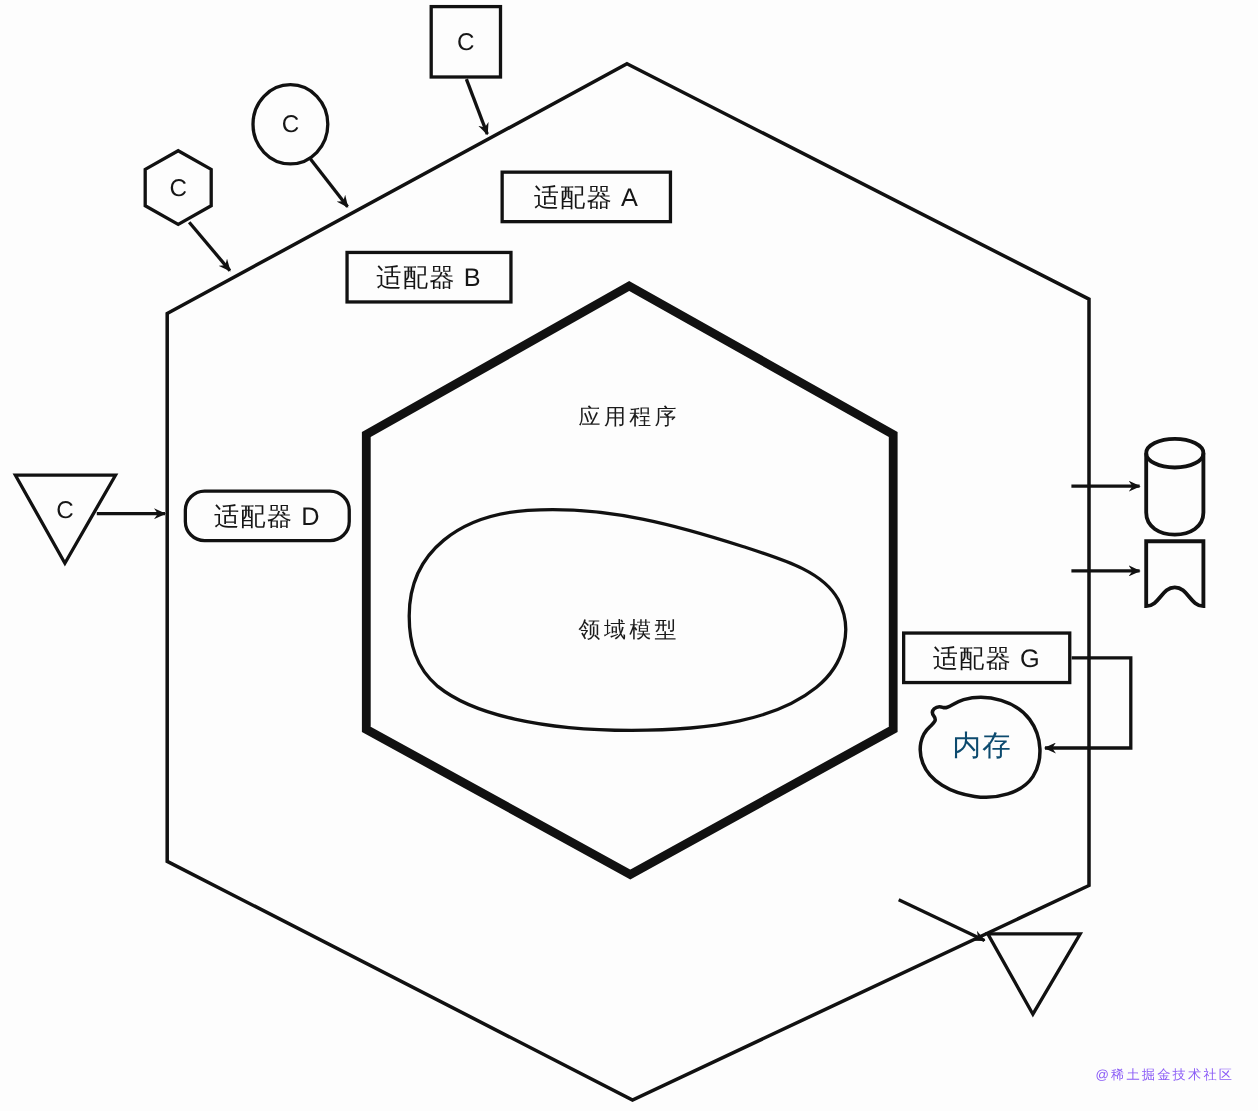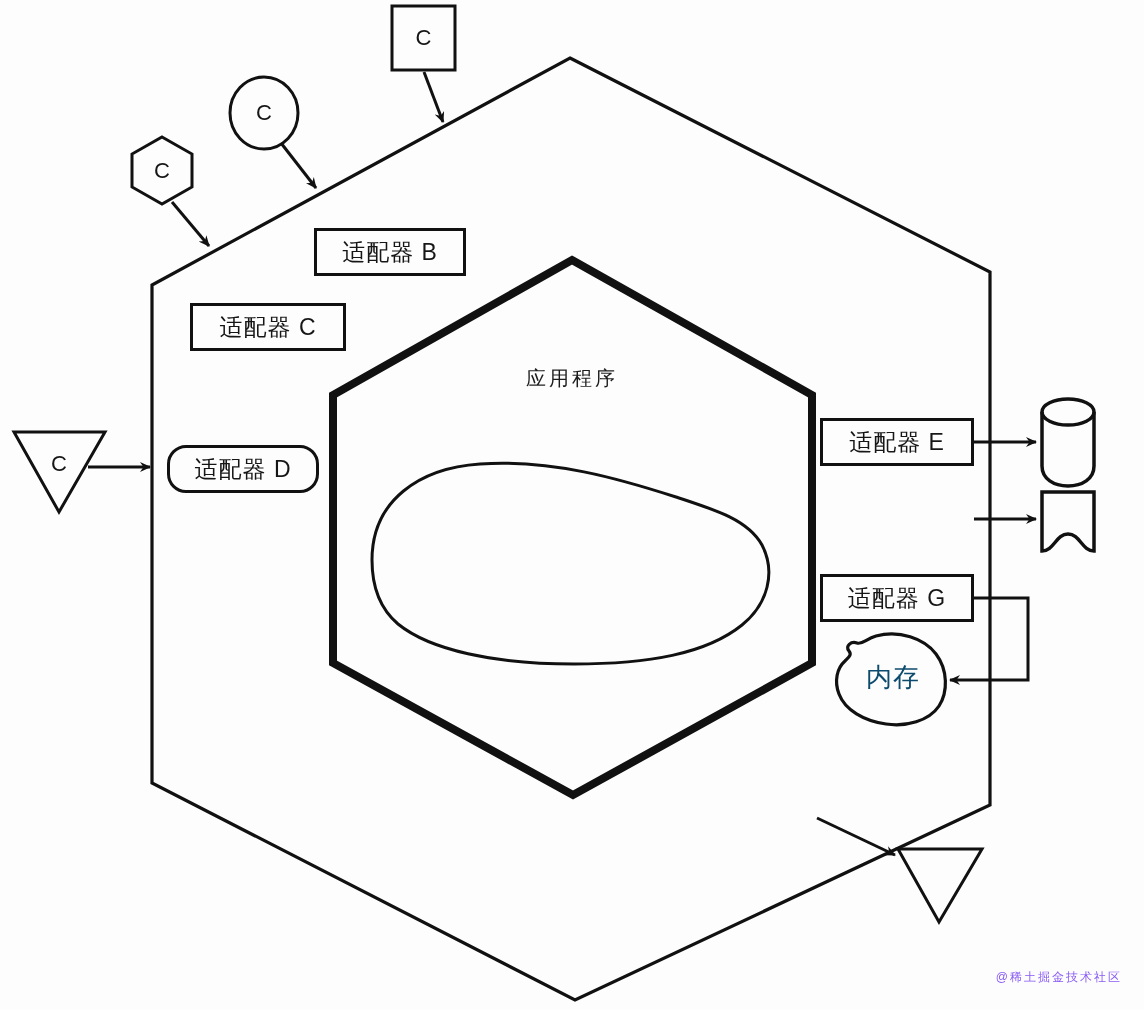--- a/index.html
+++ b/index.html
@@ -102,39 +102,37 @@
          C 864,721 845,710 839,694
          C 834,681 837,668 845,661
          C 849,657 852,655 849,651
          C 845,646 851,641 857,643
          C 862,645 866,639 876,636 Z" fill="none" stroke="#111" stroke-width="3.2" stroke-linejoin="round"></path>
 
     <line x1="817" y1="818" x2="895" y2="855" stroke="#111" stroke-width="3" marker-end="url(#arrowhead)"></line>
     <polygon points="898,849 982,849 939,922" fill="none" stroke="#111" stroke-width="3"></polygon>
   </svg>
 
+  <div class="adapter" style="left:455px;top:155px;width:156px;height:48px;">
+    <span>适配器 A</span>
+  </div>
   <div class="adapter" style="left:314px;top:228px;width:152px;height:48px;">
     <span>适配器 B</span>
   </div>
-  <div class="adapter" style="left:190px;top:303px;width:156px;height:48px;">
-    <span>适配器 C</span>
-  </div>
   <div class="adapter" style="left:167px;top:445px;width:152px;height:48px;border-radius:19px;">
     <span>适配器 D</span>
-  </div>
-  <div class="adapter" style="left:820px;top:418px;width:154px;height:48px;">
-    <span>适配器 E</span>
   </div>
   <div class="adapter" style="left:820px;top:574px;width:154px;height:48px;">
     <span>适配器 G</span>
   </div>
 
   <div class="node-letter" style="left:392px;top:6px;width:63px;height:64px;">C</div>
   <div class="node-letter" style="left:230px;top:77px;width:68px;height:72px;">C</div>
   <div class="node-letter" style="left:132px;top:137px;width:60px;height:67px;">C</div>
   <div class="node-letter" style="left:29px;top:440px;width:60px;height:48px;">C</div>
 
   <div class="lbl big-label" style="left:432px;top:358px;width:280px;height:40px;">应用程序</div>
+  <div class="lbl big-label" style="left:432px;top:552px;width:280px;height:40px;">领域模型</div>
   <div class="lbl mem-label" style="left:845px;top:660px;width:96px;height:34px;">内存</div>
 
   <div class="watermark">@稀土掘金技术社区</div>
 
 </div>
 
 </body></html>

